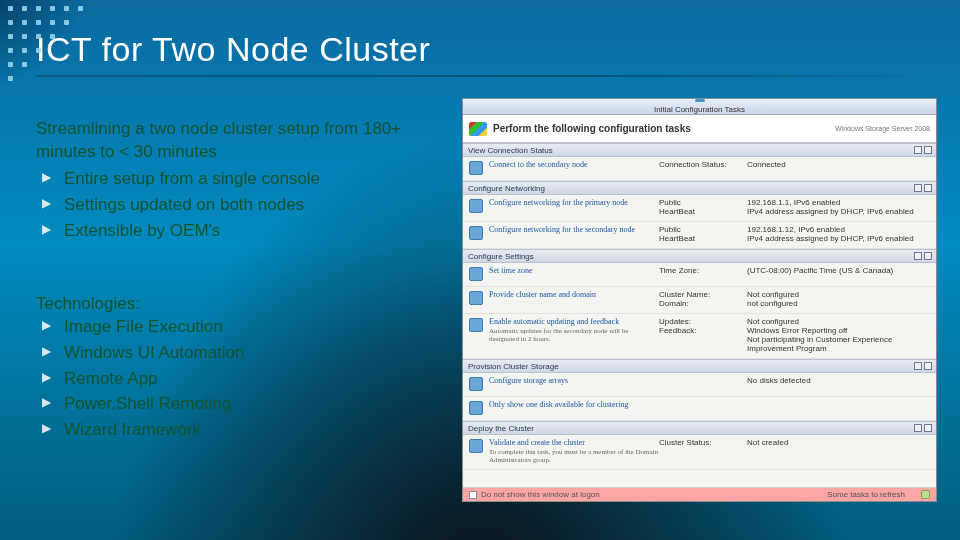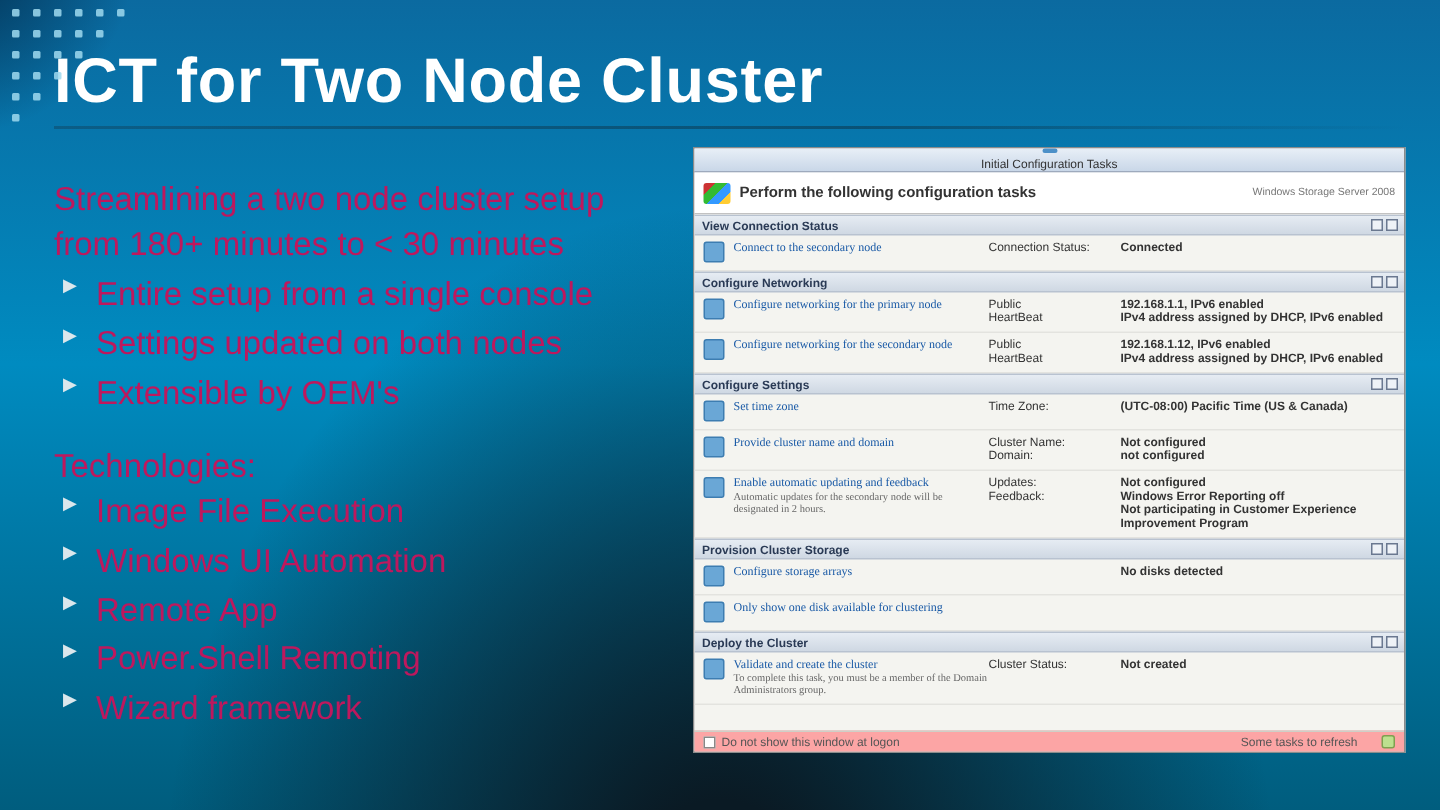--- a/index.html
+++ b/index.html
@@ -9,49 +9,49 @@
     background:
       radial-gradient(circle at -30px -30px, rgba(0,40,70,0.9) 0, rgba(0,40,70,0) 120px),
       radial-gradient(ellipse at 50% 115%, #0a1a24 0%, #0a1a24 10%, transparent 55%),
       linear-gradient(to bottom, #0b6aa0 0%, #008bc0 45%, #005d7e 100%);
     color:#fff; overflow:hidden; position:relative;
   }
   
   .dots { position:absolute; top:0; left:0; width:150px; height:120px; pointer-events:none; }
   .dots span { position:absolute; width:5px; height:5px; background:#9fd9ef; border-radius:1px; opacity:.85; }
 
-  h1 { font-size:42px; font-weight:700; letter-spacing:.5px; padding:30px 0 6px 36px; }
+  h1 { font-size:34px; font-weight:400; letter-spacing:.5px; padding:30px 0 6px 36px; }
   .subline { height:2px; background:linear-gradient(to right,#0e4d6e 0,#0b3a52 60%,transparent 100%); margin:0 0 8px 36px; opacity:.6; width:94%; }
 
-  .left { position:absolute; top:118px; left:36px; width:400px; font-size:22px; line-height:1.35; color:#be185d; }
+  .left { position:absolute; top:118px; left:36px; width:400px; font-size:17px; line-height:1.35; color:#14532d; }
   .left .lead { margin-bottom:4px; }
   ul { list-style:none; }
   ul li { padding-left:28px; position:relative; margin-bottom:3px; }
   ul li::before { content:"▶"; position:absolute; left:6px; top:1px; font-size:12px; color:#dbe7ec; }
-  .tech-head { margin-top:20px; }
+  .tech-head { margin-top:50px; }
 
   
   .shot { position:absolute; top:98px; left:462px; width:475px; height:404px; background:#e9eaec; border:1px solid #8b8b8b; font-size:8px; color:#333; }
   .shot .titlebar { height:16px; background:linear-gradient(#e8eff7,#c9d7e8); border-bottom:1px solid #9eaabd; display:flex; align-items:center; padding:0 4px; gap:3px;flex-direction:column; }
   .titlebar .ticon { width:10px; height:10px; background:#4c90c8; border-radius:2px; }
   .shot .banner { display:flex; align-items:center; height:28px; background:#fff; border-bottom:1px solid #c2c2c2; padding:0 6px; }
   .banner .flag { width:18px; height:14px; background:linear-gradient(135deg,#c33 25%, #3b3 25% 50%, #39f 50% 75%, #fc3 75%); margin-right:6px; border-radius:2px; }
   .banner .b1 { font-weight:700; font-size:10px; }
   .banner .logo { margin-left:auto; font-size:7px; color:#777; }
   .shot .body { position:absolute; top:44px; bottom:14px; left:0; right:0; overflow:hidden; background:#f4f4f0; }
-  .section-hd { background:linear-gradient(#e6ecf3,#cfd8e3); border-top:1px solid #b8c2d0; border-bottom:1px solid #b8c2d0; height:14px; display:flex; align-items:center; padding:0 5px; font-weight:700; color:#2a3a55; position:relative; }
+  .section-hd { background:linear-gradient(#e6ecf3,#cfd8e3); border-top:1px solid #b8c2d0; border-bottom:1px solid #b8c2d0; height:14px; display:flex; align-items:center; padding:0 5px; font-weight:400; color:#2a3a55; position:relative; }
   .section-hd .sh-icons { position:absolute; right:4px; display:flex; gap:2px; }
   .sh-icons i { width:8px; height:8px; border:1px solid #6a7890; background:#eef2f7; }
   .row { display:flex; align-items:flex-start; padding:3px 6px 5px 6px; border-bottom:1px solid #e3e3df; }
   .row .ico { width:14px; height:14px; flex:none; background:#6aa7d6; border:1px solid #3d7db1; margin-right:6px; border-radius:2px; margin-top:1px; }
   .row .c1 { width:170px; line-height:1.2;font-family:Liberation Serif, serif; }
   .row .c1 .lnk { color:#1a5aa6; }
   .row .c1 .sub { color:#666; font-size:7px; }
   .row .c2 { width:88px; color:#333; }
-  .row .c3 { flex:1; color:#333;font-weight:bold; }
+  .row .c3 { flex:1; color:#333; }
   .footer { position:absolute; bottom:0; left:0; right:0; height:14px; background:#fca5a5; border-top:1px solid #cfcfc7; display:flex; align-items:center; padding:0 6px; color:#555; }
   .footer .r { margin-left:auto; display:flex; align-items:center; gap:16px; }
   .footer .r .ric { width:9px; height:9px; border:1px solid #7fa050; background:#bde08f; border-radius:2px; }
   .chk { width:8px; height:8px; border:1px solid #888; background:#fff; display:inline-block; margin-right:4px; vertical-align:middle; }
 </style>
 </head>
 <body>
 
 <div class="dots">
   <span style="top:6px;left:8px"></span>

